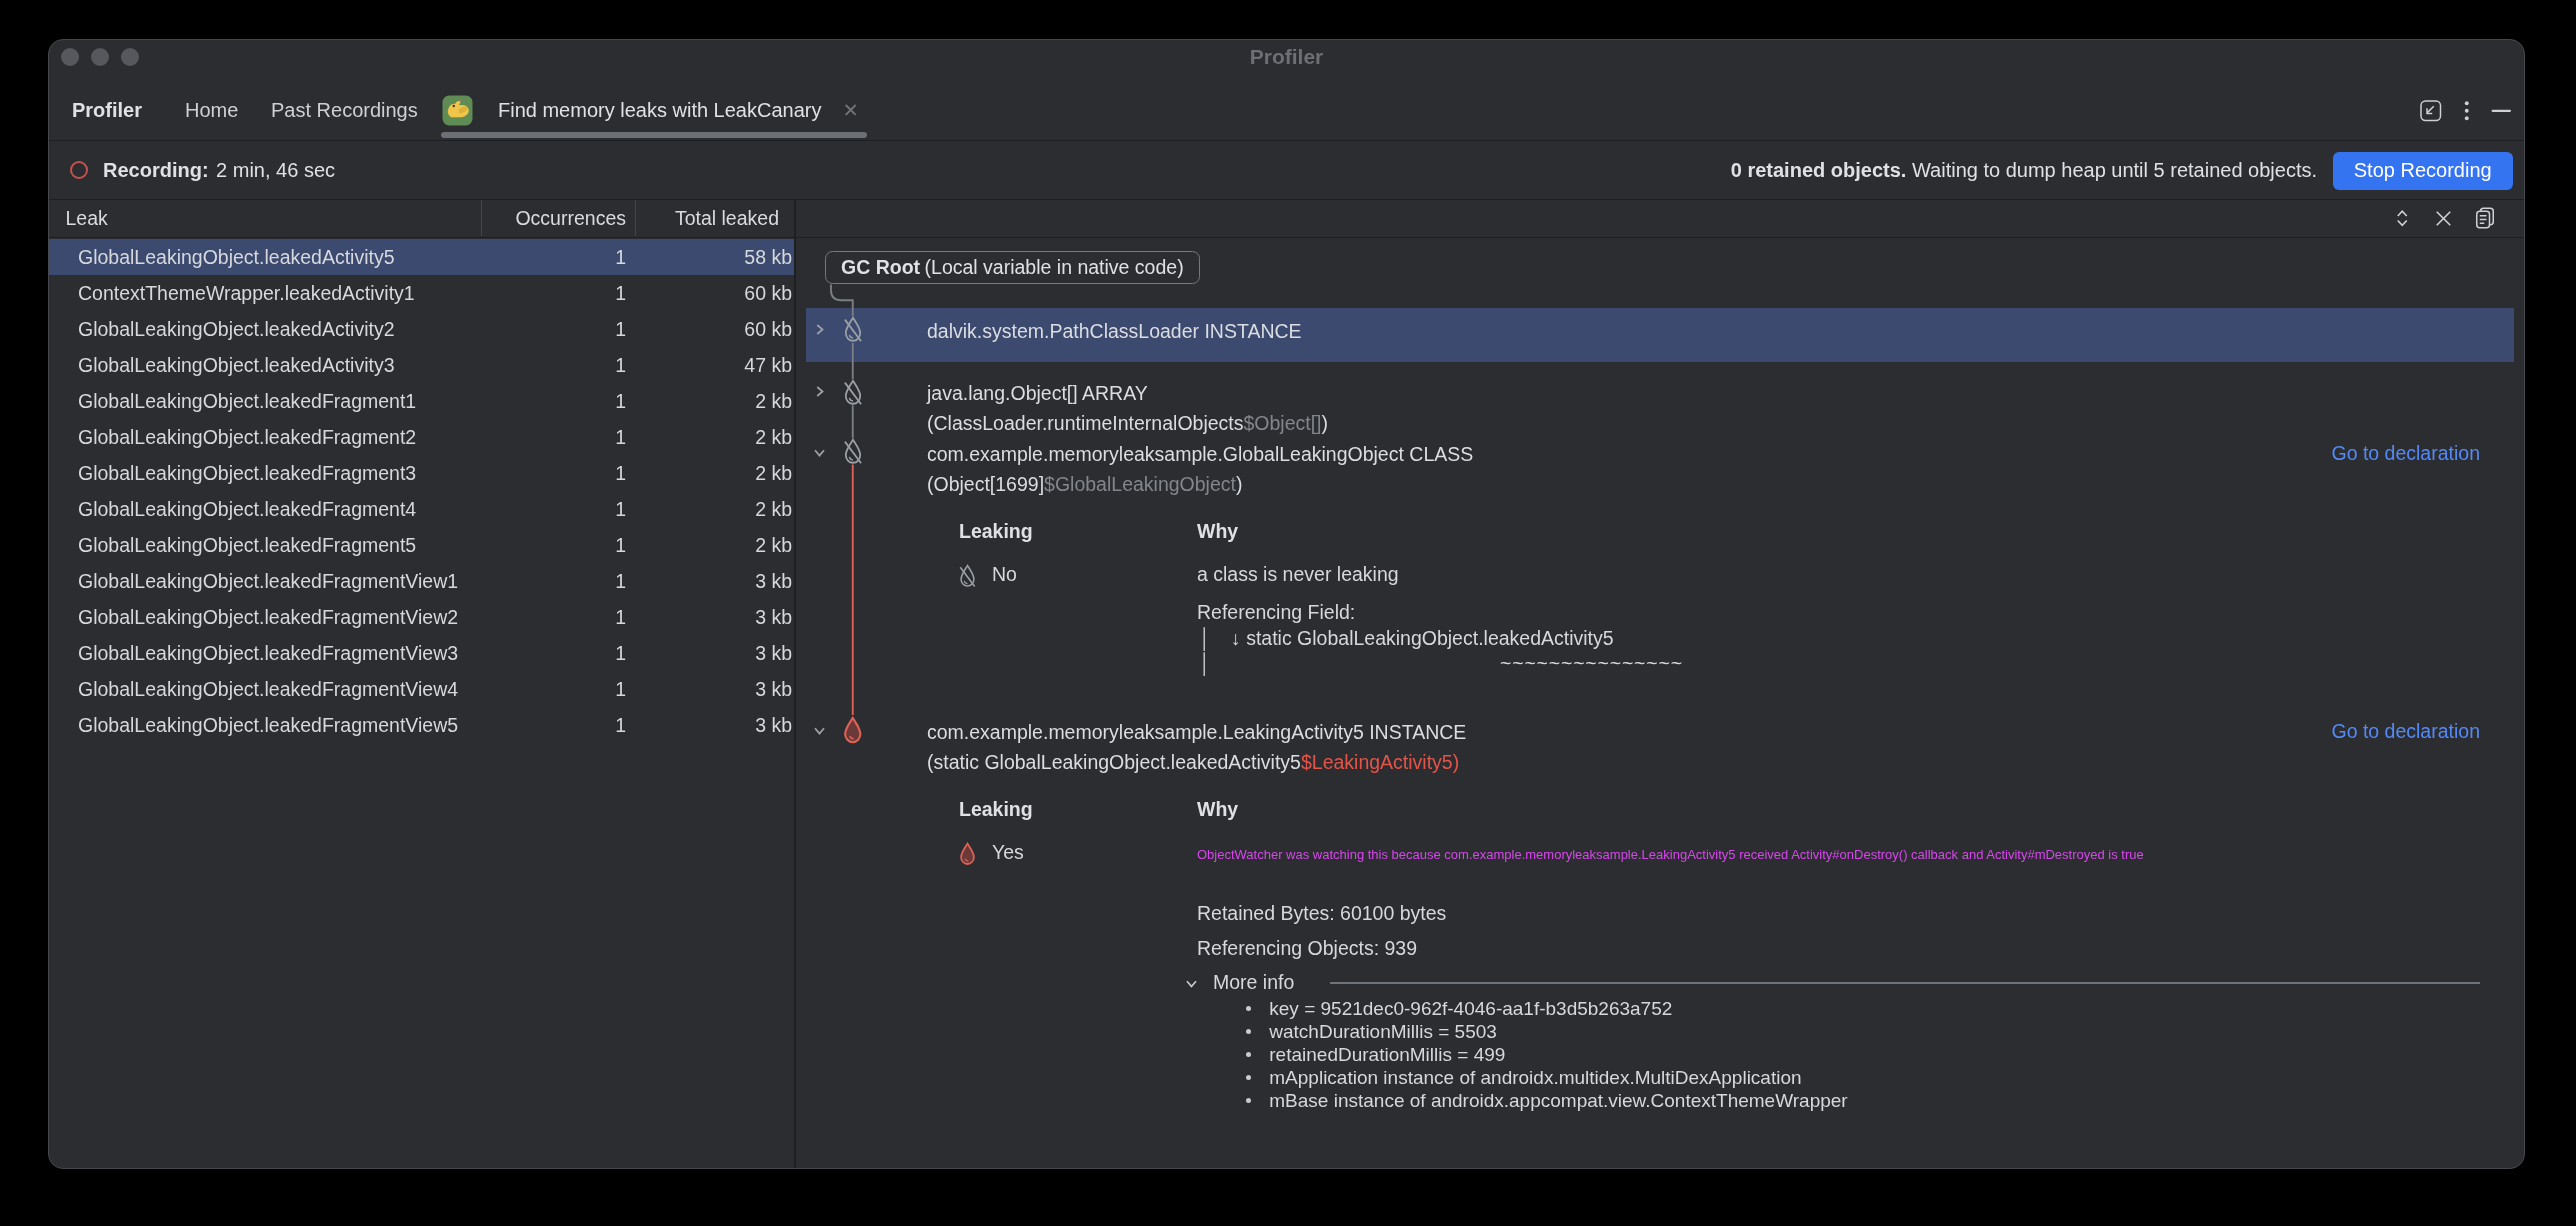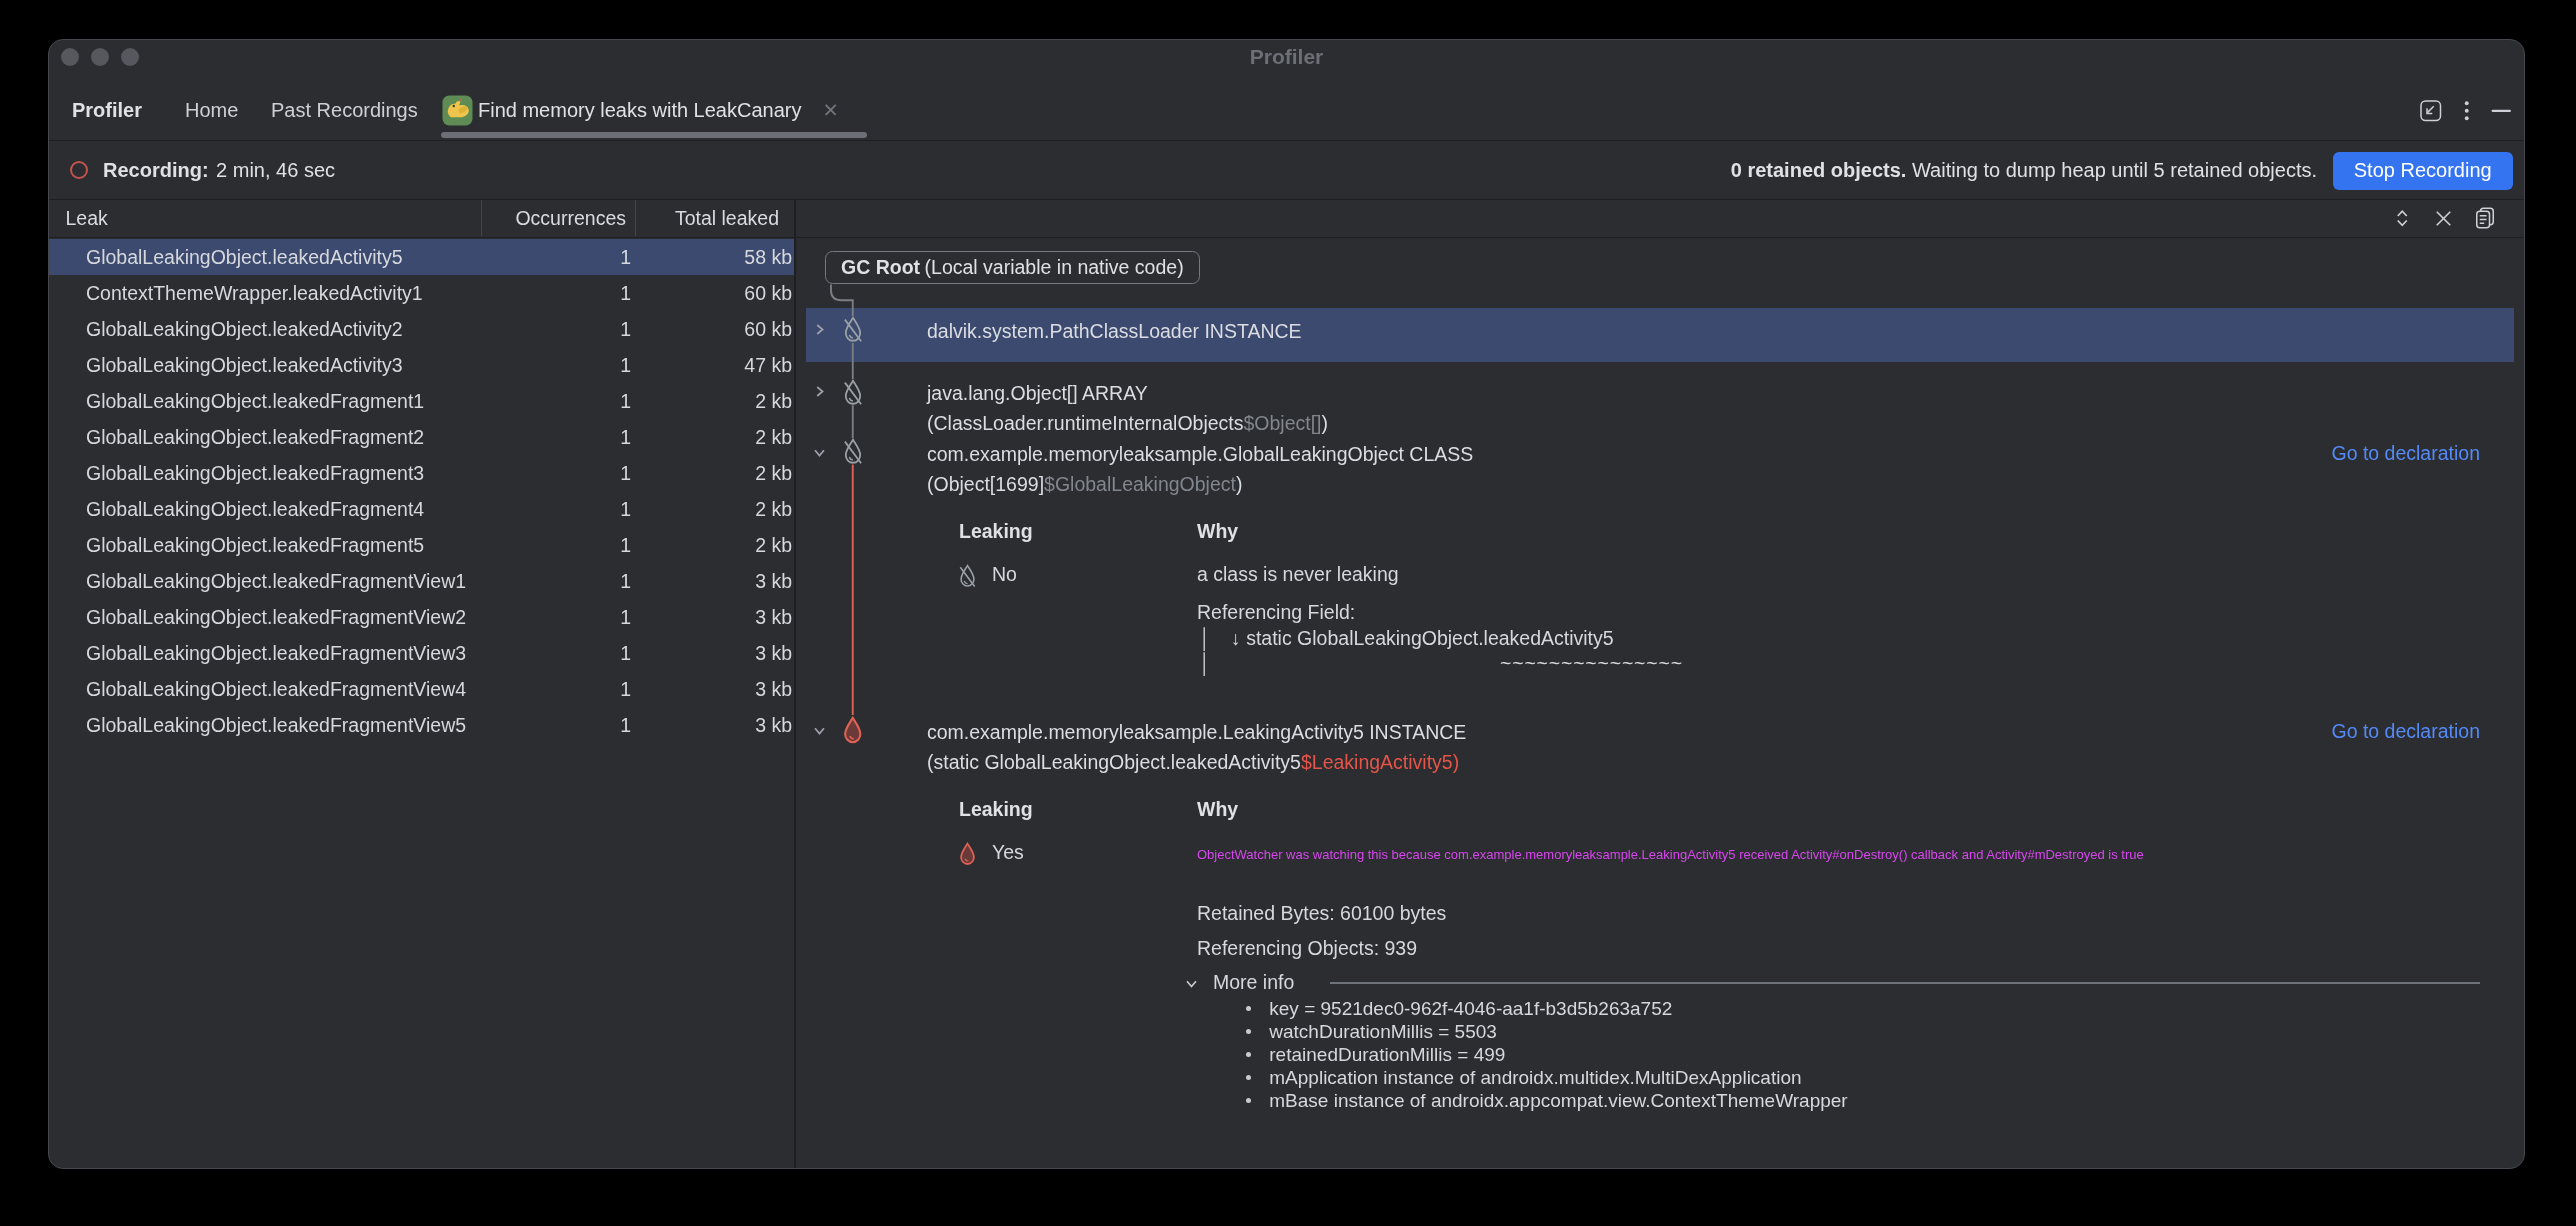--- a/index.html
+++ b/index.html
@@ -14,21 +14,21 @@
   .traffic { position:absolute; top:7.5px; width:18px; height:18px; border-radius:50%; background:#56585D; }
   .t1{left:12px} .t2{left:42px} .t3{left:72px}
   .win-title { position:absolute; top:4.5px; left:0; right:0; text-align:center; font-size:21px; font-weight:bold; color:#6C6F75; }
   
   .tabbar { position:absolute; top:42px; left:0; right:0; height:59px; border-bottom:1.5px solid var(--border,#1E1F22); }
   .tb-label { position:absolute; top:0; height:57px; display:flex; align-items:center; font-size:20px; }
   .tb-profiler { left:23px; font-weight:bold; color:#DFE1E5; }
   .tb-home { left:136px; color:#CED0D6; }
   .tb-past { left:222px; color:#CED0D6; }
   .tab-active { position:absolute; left:392px; top:0; height:57px; display:flex; align-items:center; }
-  .tab-active .label { margin-left:4px; color:#DFE1E5; font-size:20px; }
+  .tab-active .label { margin-left:24px; color:#DFE1E5; font-size:20px; }
   .tab-close { margin-left:21px; color:#71757B; font-size:19.5px; cursor:default; }
   .tab-underline { position:absolute; left:392px; bottom:2.3px; width:426px; height:5.3px; border-radius:3px; background:#6C7076; }
   .winctl { position:absolute; right:12px; top:0; height:57px; display:flex; align-items:center; gap:19.5px; }
   .winctl svg { display:block; }
   
   .recbar { position:absolute; top:102px; left:0; right:0; height:58px; border-bottom:1.5px solid var(--border,#1E1F22); }
   .rec-dot { position:absolute; left:21px; top:19px; width:18px; height:18px; border-radius:50%; border:2.3px solid var(--recording-red,#C4534E); }
   .rec-text { position:absolute; left:54px; top:0; height:56px; display:flex; align-items:center; font-size:20px; color:#DFE1E5; }
   .rec-text b { margin-right:7.5px; }
   .rec-status { position:absolute; right:207px; top:0; height:56px; display:flex; align-items:center; font-size:20px; color:#DFE1E5; white-space:nowrap; }
@@ -40,21 +40,21 @@
   .col { display:flex; align-items:center; font-size:19.5px; color:#D9DBE0; }
   .col-leak { width:432px; padding-left:16.5px; }
   .col-occ { width:154px; justify-content:flex-end; padding-right:9px; border-left:1.5px solid #43454A; }
   .col-total { width:159px; justify-content:flex-end; padding-right:15px; border-left:1.5px solid #43454A; }
   .panel-icons { position:absolute; right:27px; top:0; height:36px; display:flex; align-items:center; gap:19.5px; }
   .vdivider { position:absolute; left:745px; top:160px; bottom:0; width:1.5px; background:var(--border,#1E1F22); }
   
   .leak-rows { position:absolute; left:0; top:199px; width:745px; }
   .leak-row { height:36px; display:flex; align-items:center; font-size:19.5px; color:#D6D8DD; }
   .leak-row.selected { background: var(--selection-blue,#3B4A6E); }
-  .cell-leak { width:432px; padding-left:13px; overflow:hidden; white-space:nowrap;margin-left:24px; }
+  .cell-leak { width:432px; padding-left:29px; overflow:hidden; white-space:nowrap; }
   .cell-occ { width:154px; text-align:right; padding-right:9px; }
   .cell-total { width:159px; text-align:right; padding-right:2px; }
   
   .detail { position:absolute; left:746px; top:160px; right:0; bottom:0; }
   .gcroot { position:absolute; left:30px; top:51px; height:33px; padding:0 15px; border:1.5px solid #75797F;
     border-radius:7.5px; display:inline-flex; align-items:center; font-size:19.5px; color:#DFE1E5; }
   .gcroot b { margin-right:4.5px; }
   .sel-band { position:absolute; left:10.5px; right:10.5px; top:108px; height:54px; background:var(--selection-blue,#3B4A6E); }
   .trunk { position:absolute; left:0; top:0; pointer-events:none; }
   .chev { position:absolute; width:15px; height:15px; }

